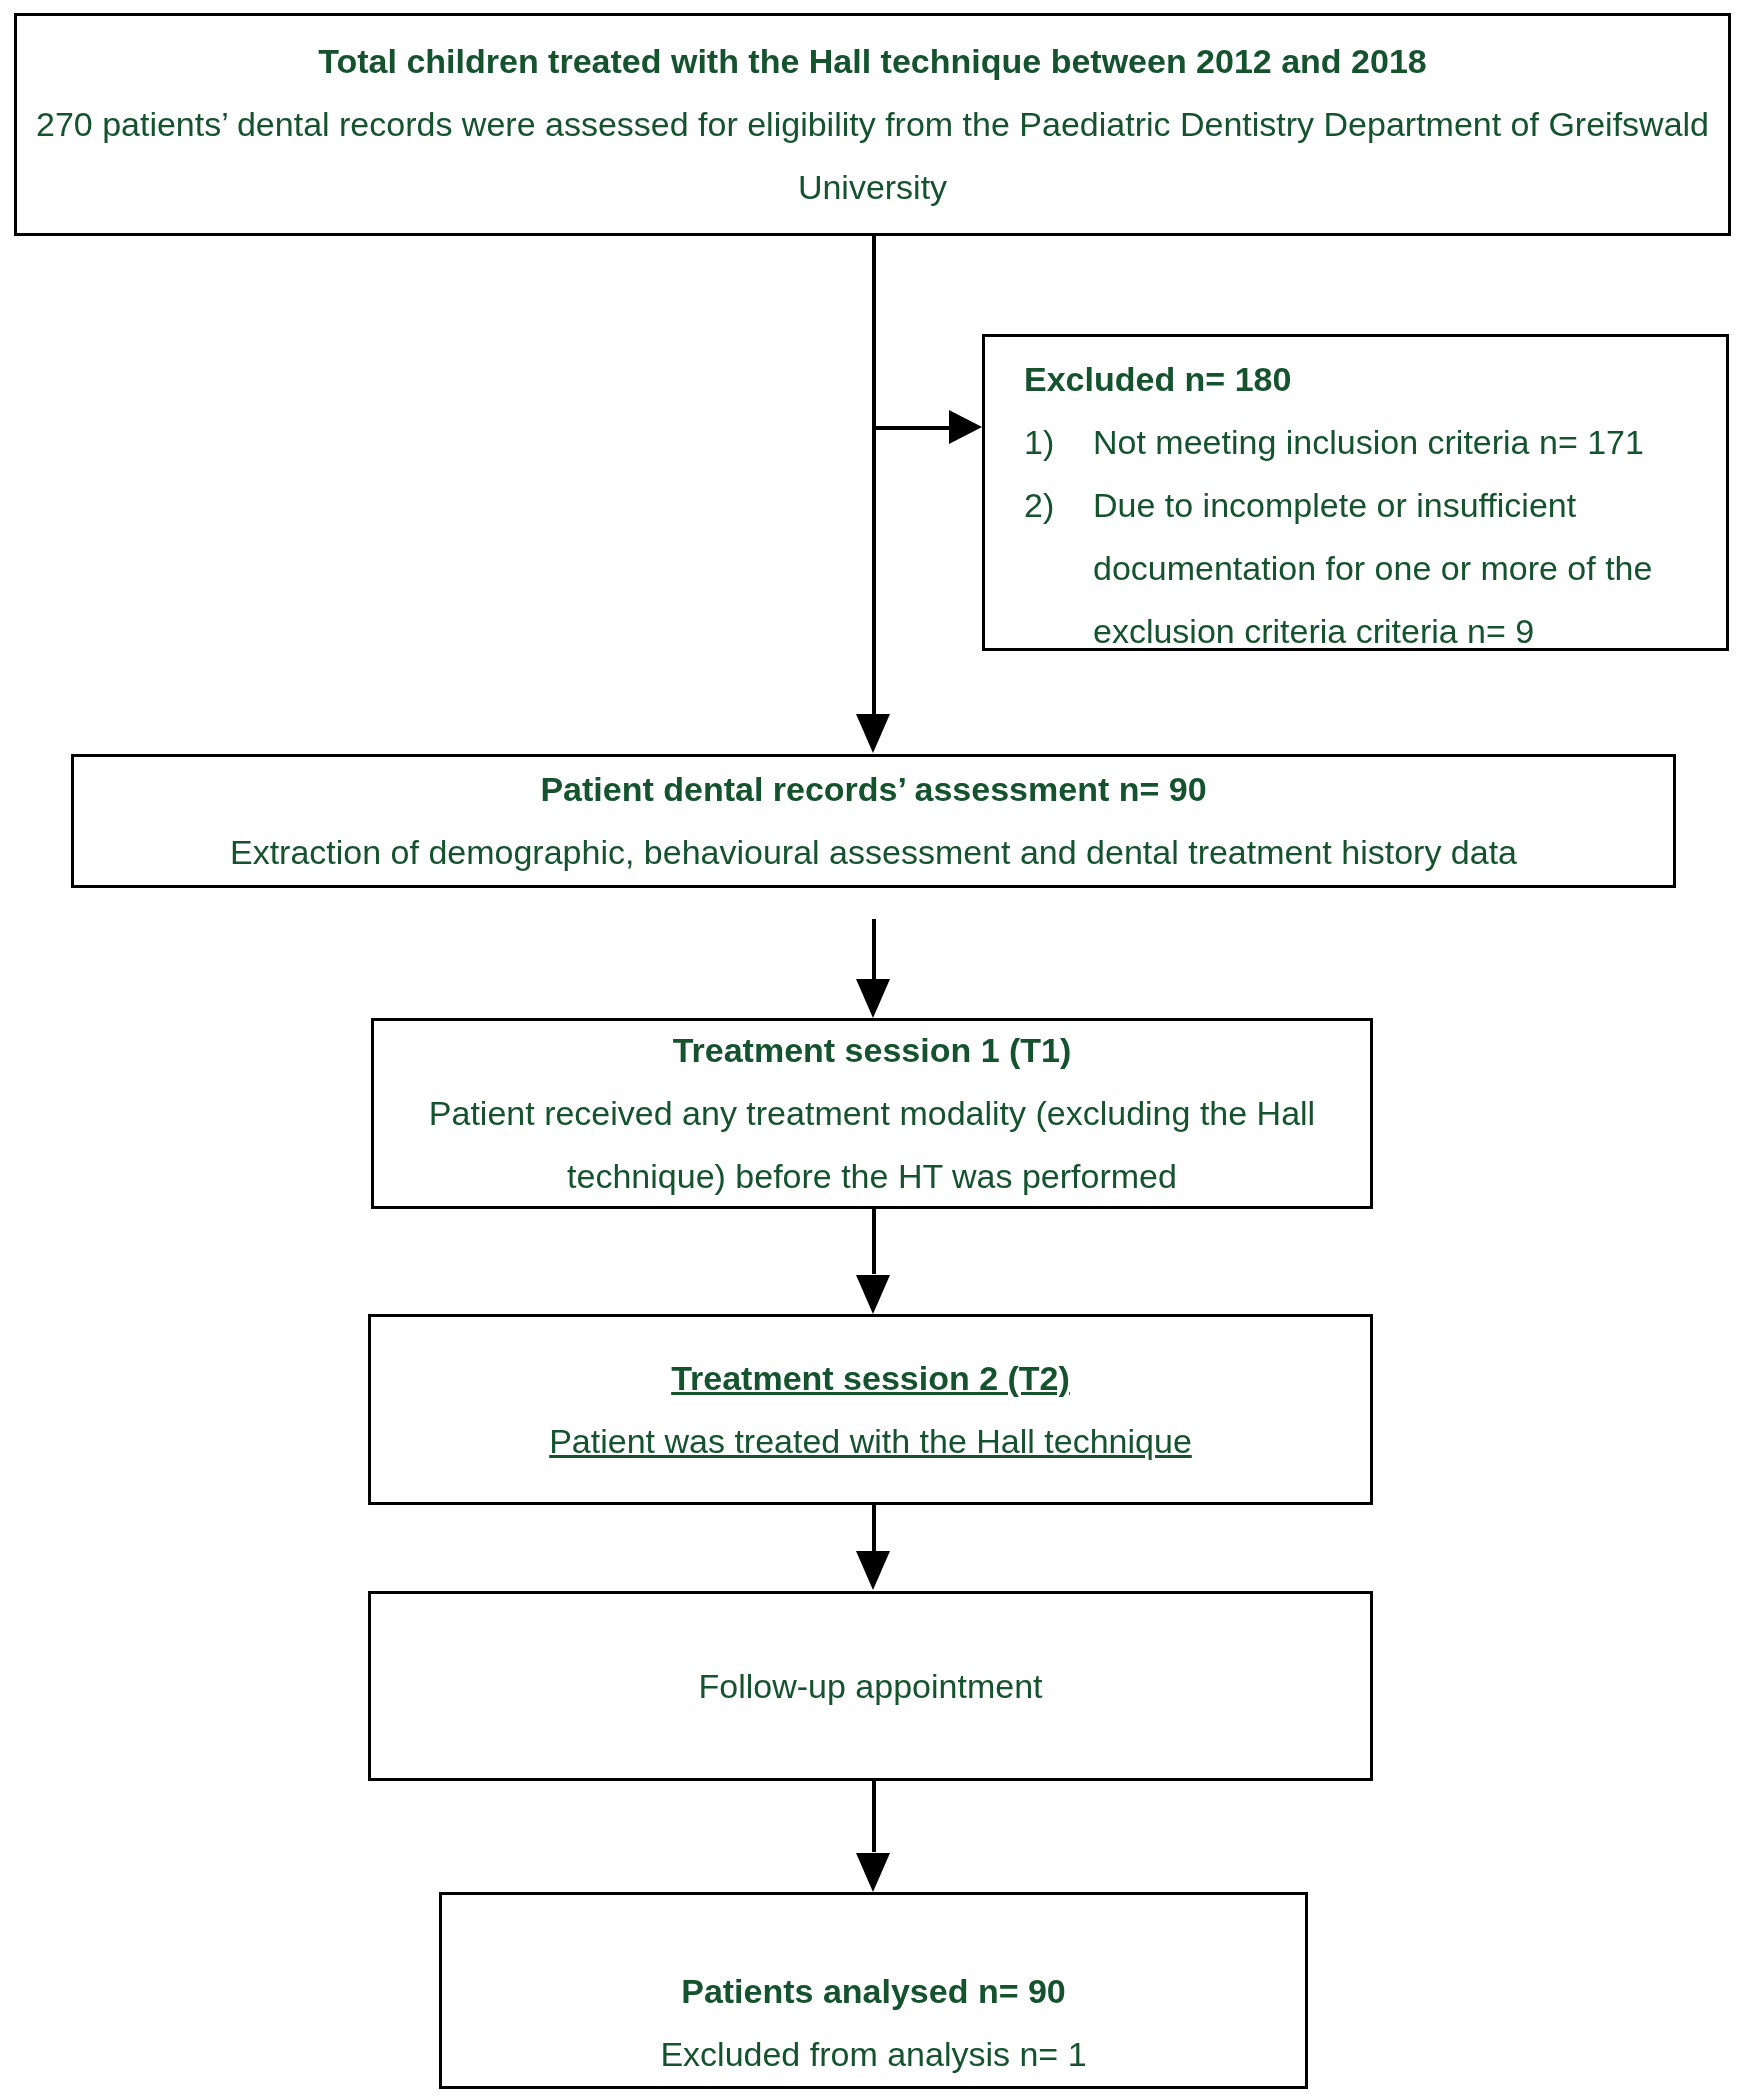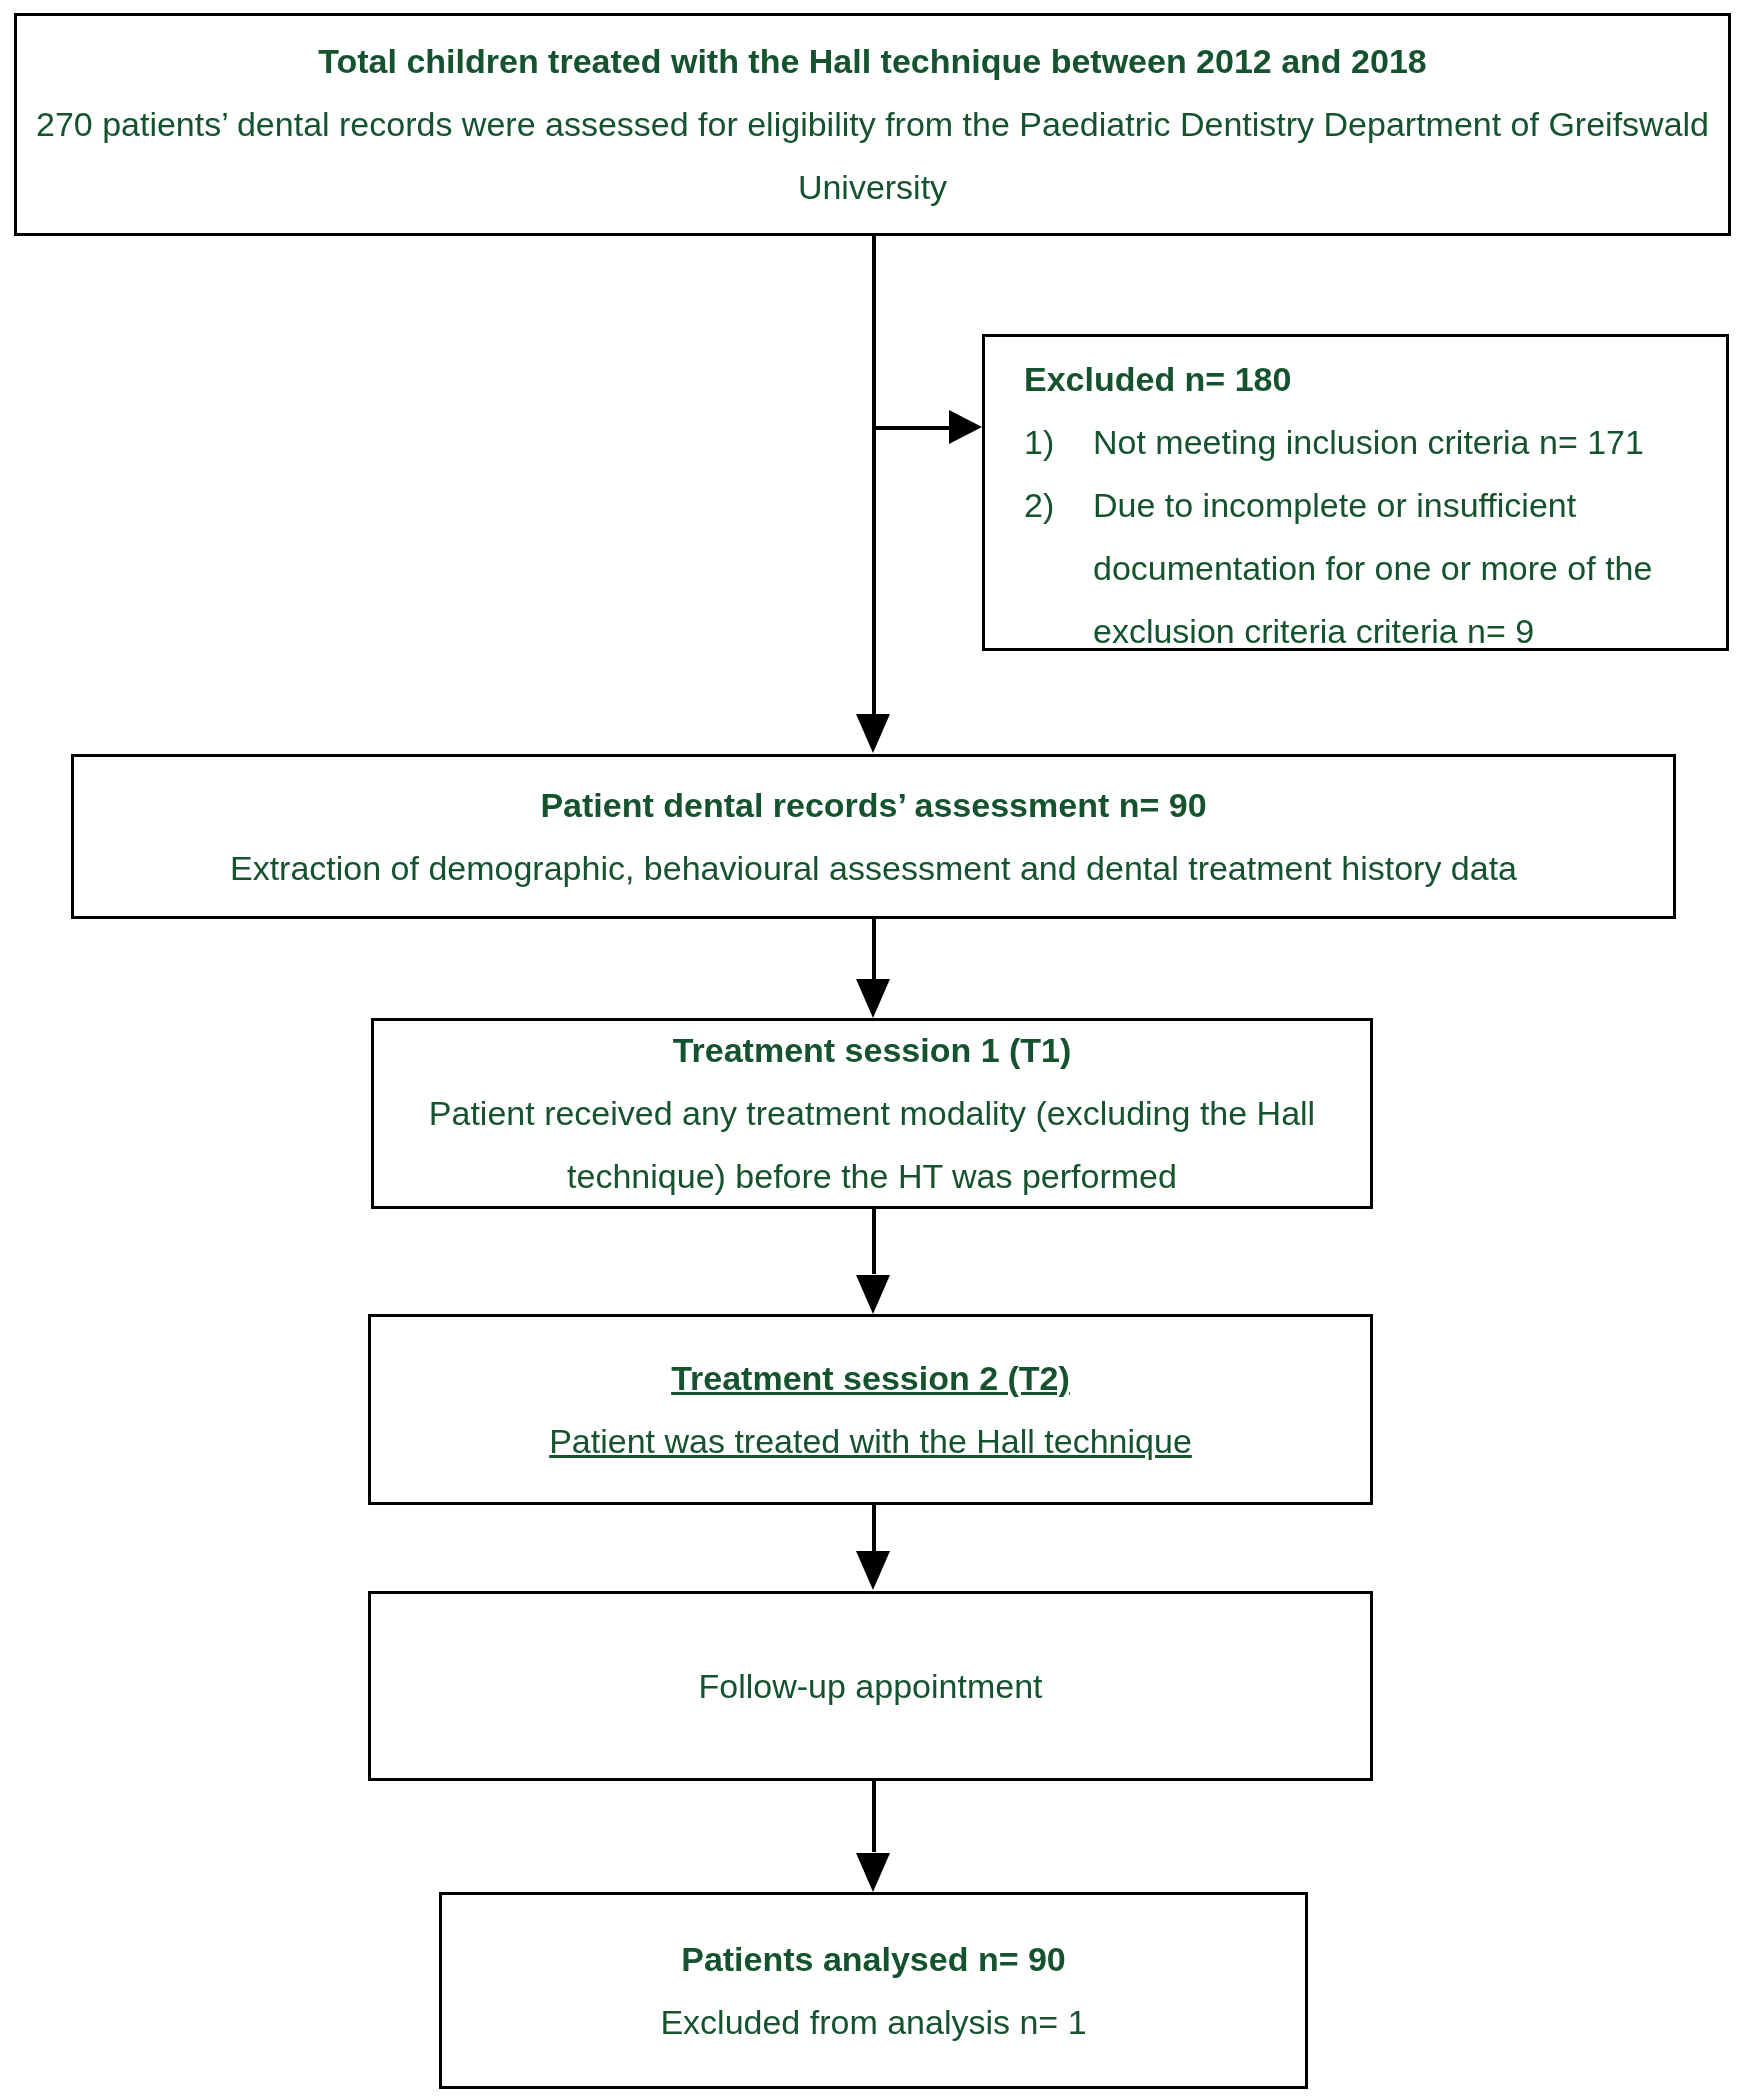--- a/index.html
+++ b/index.html
@@ -72,21 +72,21 @@
     <div class="list-item">
       <span>1)</span>
       <span>Not meeting inclusion criteria n= 171</span>
     </div>
     <div class="list-item">
       <span>2)</span>
       <span>Due to incomplete or insufficient documentation for one or more of the exclusion criteria criteria n= 9</span>
     </div>
   </div>
 
-  <div class="fbox" id="box-assessment" style="left:71px;top:754px;width:1605px;height:165px;padding:0 12px;">
+  <div class="fbox" id="box-assessment" style="left:71px;top:754px;width:1605px;height:134px;padding:0 12px;">
     <div class="title">Patient dental records’ assessment n= 90</div>
     <div class="body">Extraction of demographic, behavioural assessment and dental treatment history data</div>
   </div>
 
   <div class="vline" style="left:872px;top:919px;height:60px;"></div>
   <div class="head-down" style="left:856px;top:979px;"></div>
 
   <div class="fbox" id="box-t1" style="left:371px;top:1018px;width:1002px;height:191px;padding:0 1.6px;">
     <div class="title">Treatment session 1 (T1)</div>
     <div class="body">Patient received any treatment modality (excluding the Hall technique) before the HT was performed</div>
@@ -103,19 +103,19 @@
   <div class="vline" style="left:872px;top:1505px;height:46px;"></div>
   <div class="head-down" style="left:856px;top:1551px;"></div>
 
   <div class="fbox" id="box-t3" style="left:368px;top:1591px;width:1005px;height:190px;padding:0 1.6px;">
     <div class="body">Follow-up appointment</div>
   </div>
 
   <div class="vline" style="left:872px;top:1780px;height:72px;"></div>
   <div class="head-down" style="left:856px;top:1853px;"></div>
 
-  <div class="fbox" id="box-analysed" style="left:439px;top:1892px;width:869px;height:197px;border-width:3.1px;padding:0 1.6px;">
+  <div class="fbox" id="box-analysed" style="left:439px;top:1892px;width:869px;height:197px;border-width:3.1px;padding:0 1.6px;justify-content:flex-end;">
     <div class="title">Patients analysed n= 90</div>
     <div class="body">Excluded from analysis n= 1</div>
   </div>
 
 </div>
 
 
 </body></html>

